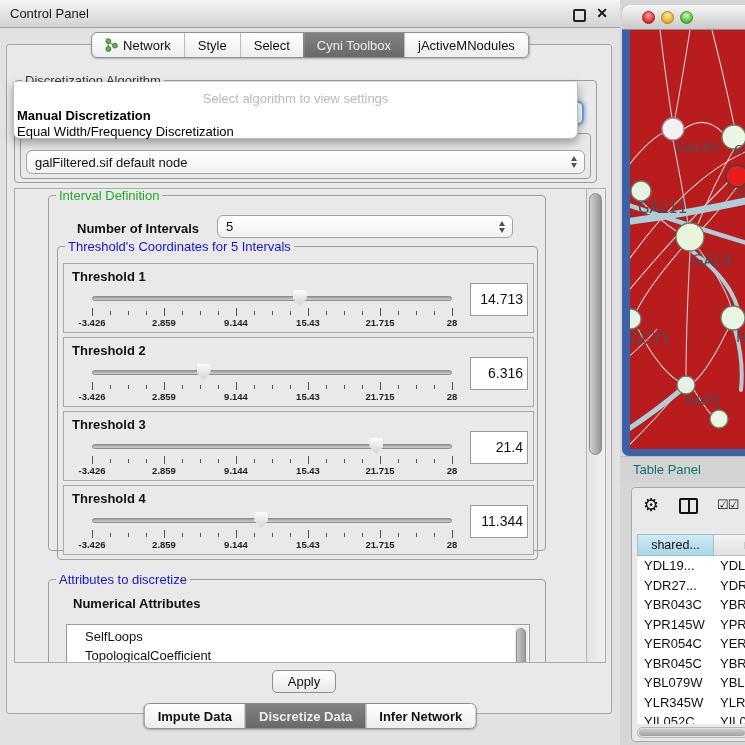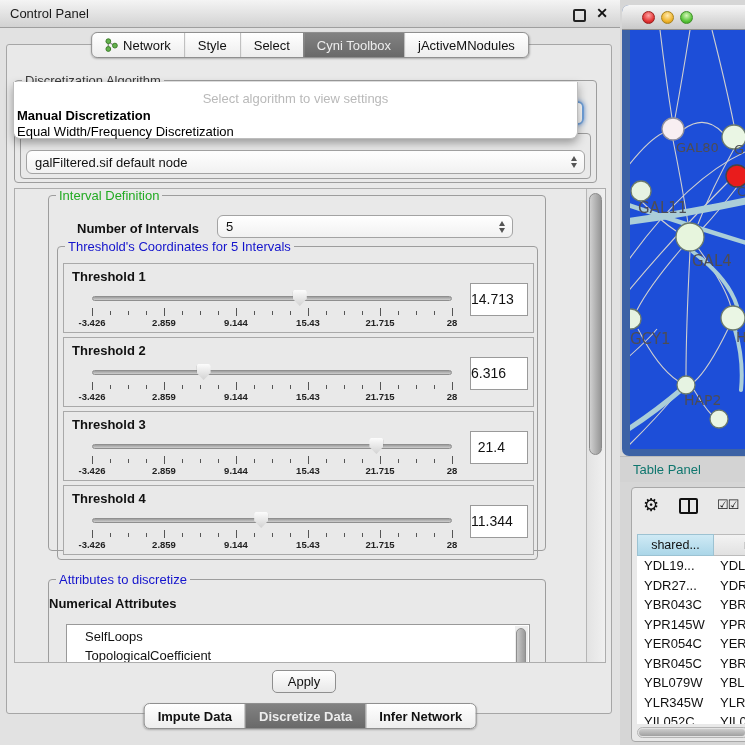--- a/index.html
+++ b/index.html
@@ -73,24 +73,24 @@
     background:linear-gradient(#fcfcfc,#d2d2d2);
     clip-path:polygon(10% 0,90% 0,100% 12%,100% 55%,50% 100%,0 55%,0 12%);
     filter:drop-shadow(0 0 1px #777); }
   .ticks { position:absolute; left:28px; top:44px; width:360px; height:8px; }
   .ticks span { position:absolute; top:3px; width:1px; height:4px; background:#555; }
   .ticks span.major { top:0; height:8px; }
   .tick-labels { position:absolute; left:28px; top:53px; width:360px; height:11px; }
   .tick-labels span { position:absolute; transform:translateX(-50%); font-size:9.5px; font-weight:bold; color:#222; white-space:nowrap; }
   .th-value { position:absolute; left:406px; top:19px; width:58px; height:33px; background:#fff;
     border:1px solid #9a9a9a; font-size:14px; color:#111; text-align:right; line-height:31px;
-    padding-right:22px; box-sizing:border-box; }
-
-  
-  .attr-label { position:absolute; left:0; top:16px; font-size:13px; font-weight:bold; color:#111; }
+    padding-right:4px; box-sizing:border-box; }
+
+  
+  .attr-label { position:absolute; left:24px; top:16px; font-size:13px; font-weight:bold; color:#111; }
   .attr-list { position:absolute; left:17px; top:44px; width:464px; height:120px; background:#fff;
     border:1px solid #999; box-sizing:border-box; }
   .list-inner { position:absolute; left:0; top:2px; right:15px; overflow:hidden; }
   .list-item { font-size:13px; padding-left:18px; line-height:19px; color:#111; white-space:nowrap; }
   .list-scroll { position:absolute; right:1px; top:1px; width:13px; bottom:1px; background:#ededed; }
   .list-thumb { position:absolute; left:1px; top:2px; width:10px; height:56px; border-radius:5px;
     background:linear-gradient(90deg,#c8c8c8,#9a9a9a); border:1px solid #8e8e8e; box-sizing:border-box; }
 
   .apply-btn { position:absolute; left:272px; top:670px; width:64px; height:23px;
     background:linear-gradient(#ffffff,#e8e8e8); border:1px solid #8f8f8f; border-radius:5px;
@@ -99,21 +99,21 @@
   
   .net-win { position:absolute; left:622px; top:5px; width:130px; height:451px;
     background:#3c62a5; border-radius:7px 0 0 7px; }
   .nw-title { position:absolute; left:0; top:0; width:100%; height:25px;
     background:linear-gradient(#f6f6f6,#c9c9c9); border-bottom:1px solid #8e8e8e;
     border-radius:7px 0 0 0; box-sizing:border-box; }
   .tl { position:absolute; top:6px; width:13px; height:13px; border-radius:50%; box-sizing:border-box; }
   .tl-red { left:20px; background:radial-gradient(circle at 50% 32%,#ffa4a4,#e33535 62%,#ad1212); border:1px solid #992020; }
   .tl-yellow { left:39px; background:radial-gradient(circle at 50% 32%,#ffeab0,#efb42c 62%,#c5880e); border:1px solid #a8831e; }
   .tl-green { left:58px; background:radial-gradient(circle at 50% 32%,#d6f6ba,#57c438 62%,#2f9a1a); border:1px solid #3f8f2a; }
-  .nw-content { position:absolute; left:8px; top:25px; width:115px; height:419px; background:#1d4ed8; overflow:hidden; }
+  .nw-content { position:absolute; left:8px; top:25px; width:115px; height:419px; background:#b91c1c; overflow:hidden; }
 
   
   .tp-bar { position:absolute; left:620px; top:456px; width:125px; height:26px;
     background:#d3d3d3; border-top:1px solid #bcbcbc; box-sizing:border-box; }
   .tp-bar-title { position:absolute; left:13px; top:5px; font-size:13px; color:#0f766e; }
   .table-card { position:absolute; left:631px; top:487px; width:121px; height:255px;
     background:#e9e9e9; border:1px solid #a8a8a8; border-radius:4px 0 0 4px; box-sizing:border-box; }
   .gear-icon { position:absolute; left:11px; top:7px; font-size:18px; color:#111; line-height:20px; }
   .col-icon { position:absolute; left:47px; top:10px; width:19px; height:16px; border:2px solid #111;
     border-radius:2px; box-sizing:border-box; }

